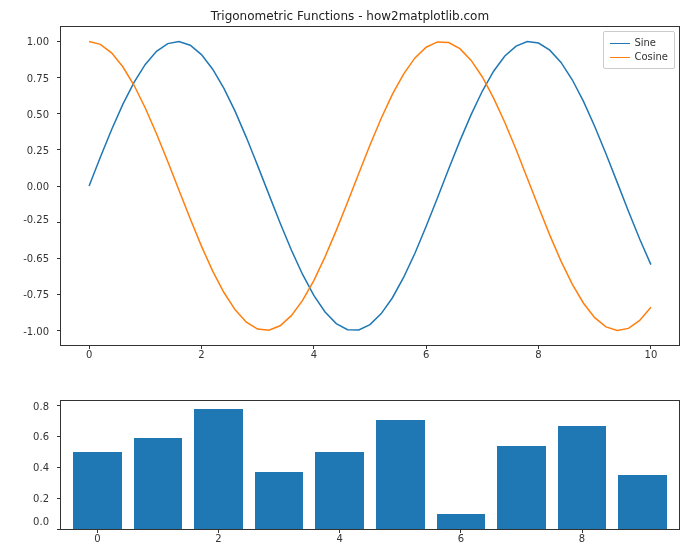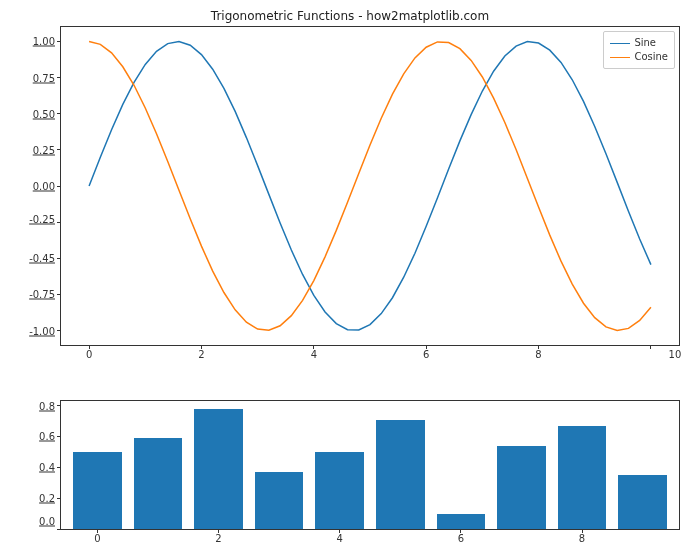--- a/index.html
+++ b/index.html
@@ -33,23 +33,22 @@
     color: #222222;
   }
   .ytick, .xtick {
     position: absolute;
     font-size: 10px;
     color: #333333;
   }
   .ytick {
     right: 100%;
     transform: translateY(-50%);
-    padding-right: 6px;
+    padding-right: 12px;
     white-space: nowrap;
-    text-decoration: underline;
   }
   .xtick {
     top: 100%;
     transform: translateX(-50%);
     padding-top: 4px;
     white-space: nowrap;
   }
   .tickmark-y, .tickmark-x {
     position: absolute;
     background: #333333;
@@ -117,21 +116,21 @@
       <div class="legend-row">
         <span class="legend-swatch" style="border-color:#ff7f0e;"></span>
         <span>Cosine</span>
       </div>
     </div>
   <div class="tickmark-y" style="top: 303.045px;"></div>
       <div class="ytick" style="top: 303.545px;">-1.00</div>
       <div class="tickmark-y" style="top: 266.909px;"></div>
       <div class="ytick" style="top: 267.409px;">-0.75</div>
       <div class="tickmark-y" style="top: 230.773px;"></div>
-      <div class="ytick" style="top: 231.273px;">-0.45</div>
+      <div class="ytick" style="top: 231.273px;">-0.65</div>
       <div class="tickmark-y" style="top: 194.636px;"></div>
       <div class="ytick" style="top: 192px;">-0.25</div>
       <div class="tickmark-y" style="top: 158.5px;"></div>
       <div class="ytick" style="top: 159px;">0.00</div>
       <div class="tickmark-y" style="top: 122.364px;"></div>
       <div class="ytick" style="top: 122.864px;">0.25</div>
       <div class="tickmark-y" style="top: 86.2273px;"></div>
       <div class="ytick" style="top: 86.7273px;">0.50</div>
       <div class="tickmark-y" style="top: 50.0909px;"></div>
       <div class="ytick" style="top: 50.5909px;">0.75</div>
@@ -141,21 +140,21 @@
       <div class="xtick" style="left: 28.0909px;">0</div>
       <div class="tickmark-x" style="left: 139.955px;"></div>
       <div class="xtick" style="left: 140.455px;">2</div>
       <div class="tickmark-x" style="left: 252.318px;"></div>
       <div class="xtick" style="left: 252.818px;">4</div>
       <div class="tickmark-x" style="left: 364.682px;"></div>
       <div class="xtick" style="left: 365.182px;">6</div>
       <div class="tickmark-x" style="left: 477.045px;"></div>
       <div class="xtick" style="left: 477.545px;">8</div>
       <div class="tickmark-x" style="left: 589.409px;"></div>
-      <div class="xtick" style="left: 589.909px; margin-left: 24px;">10</div>
+      <div class="xtick" style="left: 589.909px;">10</div>
     </div>
 
 
   <div id="axes2" class="axes" style="left:60px; top:400px; width:620px; height:130px;">
   <div class="tickmark-y" style="top: 127.5px;"></div>
       <div class="ytick" style="top: 120px;">0.0</div>
       <div class="tickmark-y" style="top: 96.6566px;"></div>
       <div class="ytick" style="top: 97.1566px;">0.2</div>
       <div class="tickmark-y" style="top: 65.8133px;"></div>
       <div class="ytick" style="top: 66.3133px;">0.4</div>

